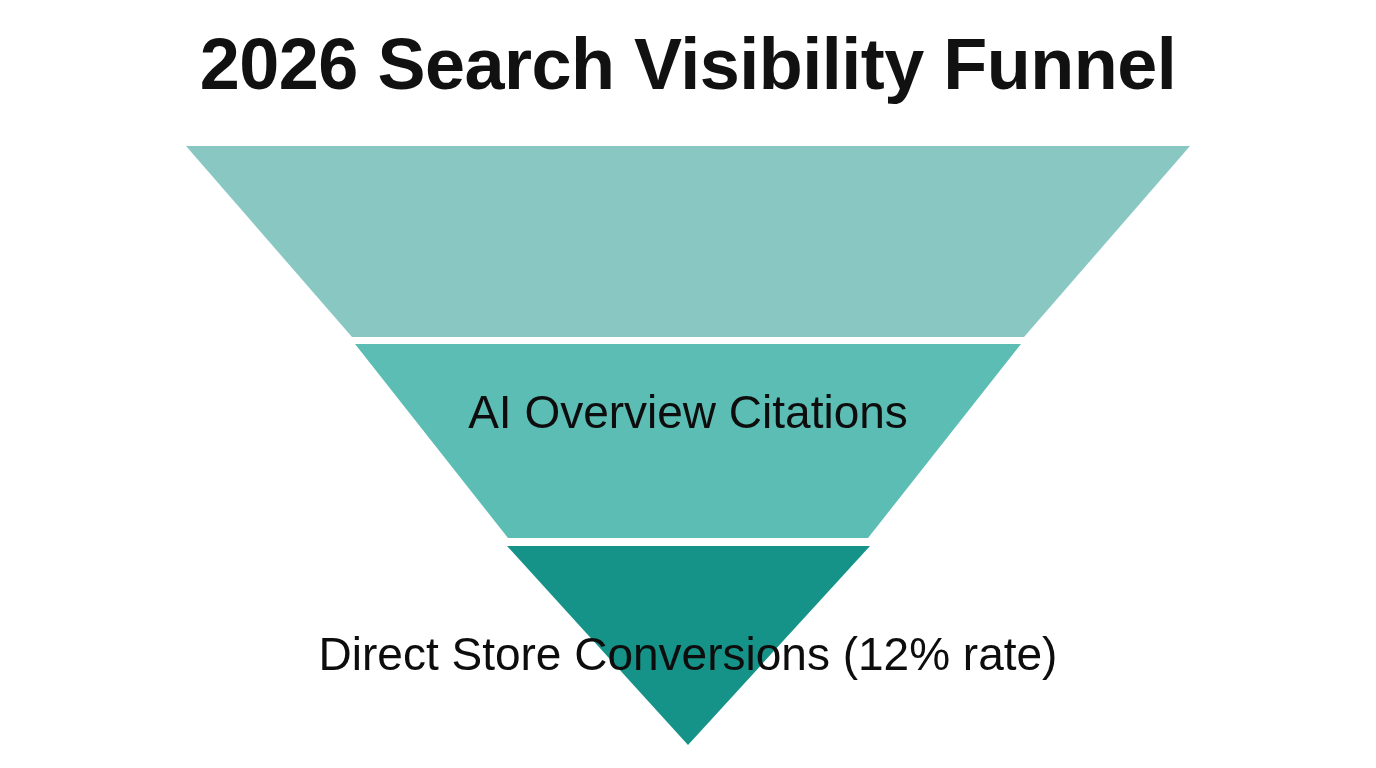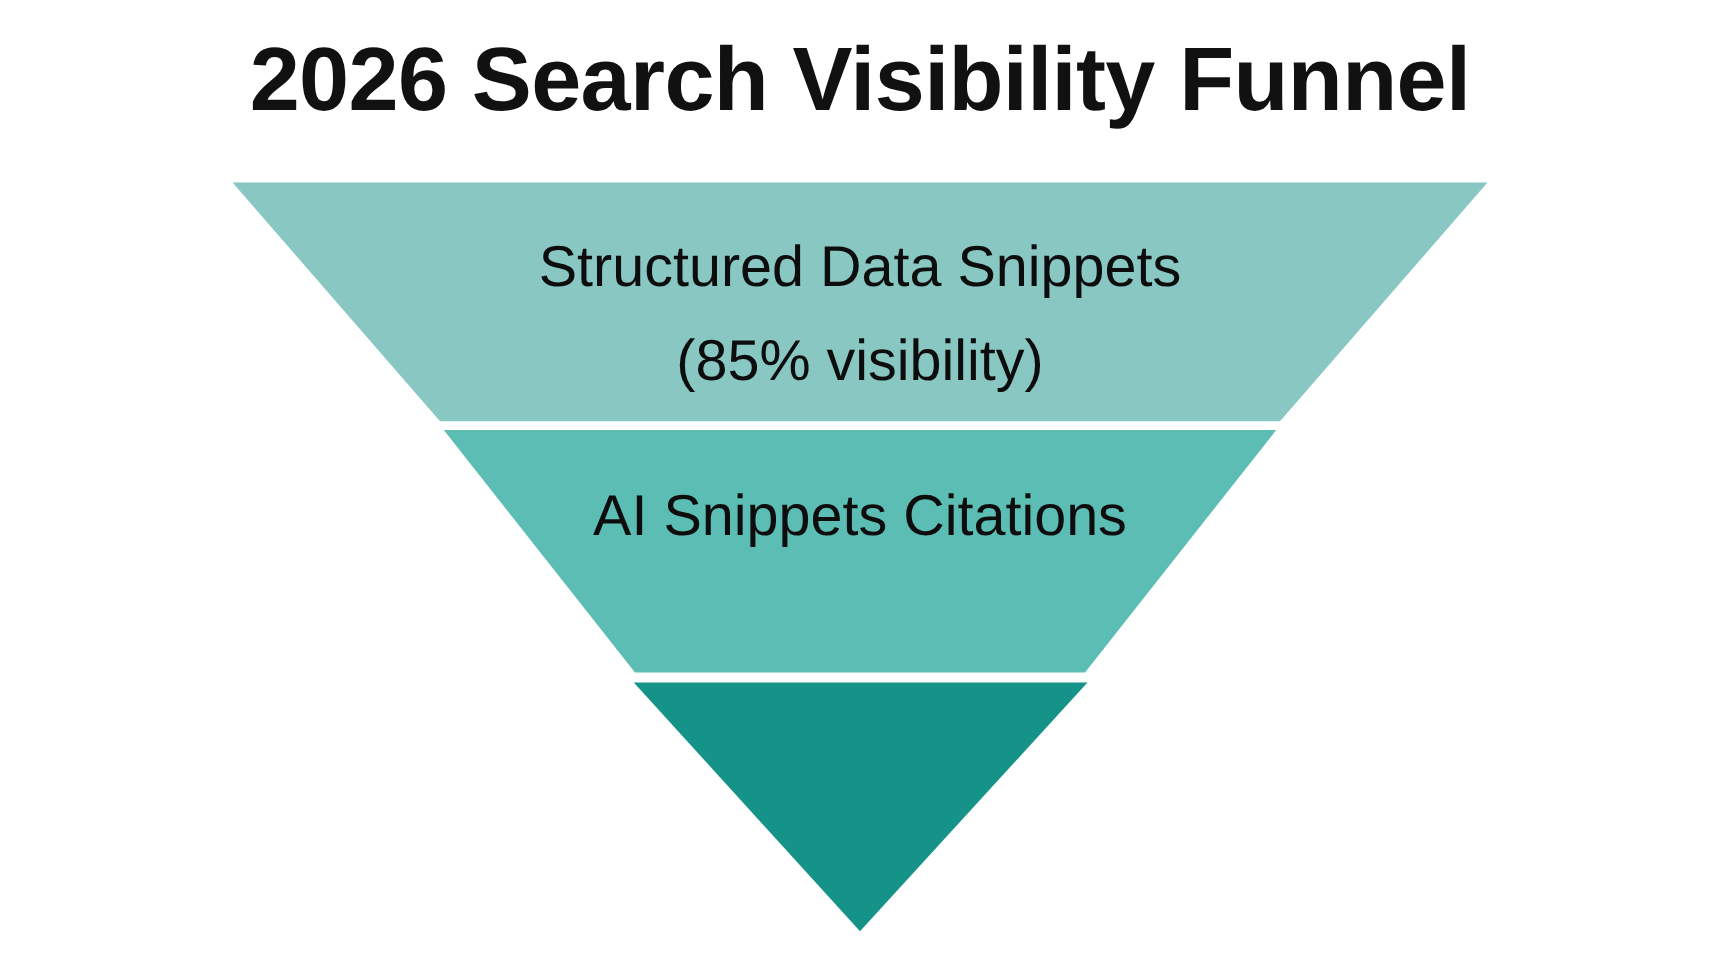--- a/index.html
+++ b/index.html
@@ -82,23 +82,22 @@
 <div id="stage" style="background: rgb(255, 255, 255);">
 
   <div id="chart-title">2026 Search Visibility Funnel</div>
 
   <svg id="funnel-svg" viewBox="0 0 1376 768" preserveAspectRatio="none">
     <polygon id="funnel-seg-0" points="186,146 1190,146 1024,337 352,337" fill="#88c7c2"></polygon>
     <polygon id="funnel-seg-1" points="355,344 1021,344 868,538 508,538" fill="#5cbdb4"></polygon>
     <polygon id="funnel-seg-2" points="507,546 870,546 688,745" fill="#159389"></polygon>
   </svg>
 
-  <div class="seg-label" id="seg-label-0" style="color: rgb(13, 13, 13);">
-    <span class="line">Structured Data Snippets</span>
-    <span class="line">(85% visibility)</span>
+
+  <div class="seg-label" id="seg-label-1" style="color: rgb(13, 13, 13);">
+    <span class="line">AI Overview Citations</span>
   </div>
 
-  <div class="seg-label" id="seg-label-1" style="color: rgb(13, 13, 13);">
-    <span class="line">AI Snippets Citations</span>
+  <div class="seg-label" id="seg-label-2" style="color: rgb(13, 13, 13);">
+    <span class="line">Direct Store Conversions (12% rate)</span>
   </div>
-
 
 </div>
 
 </body></html>

